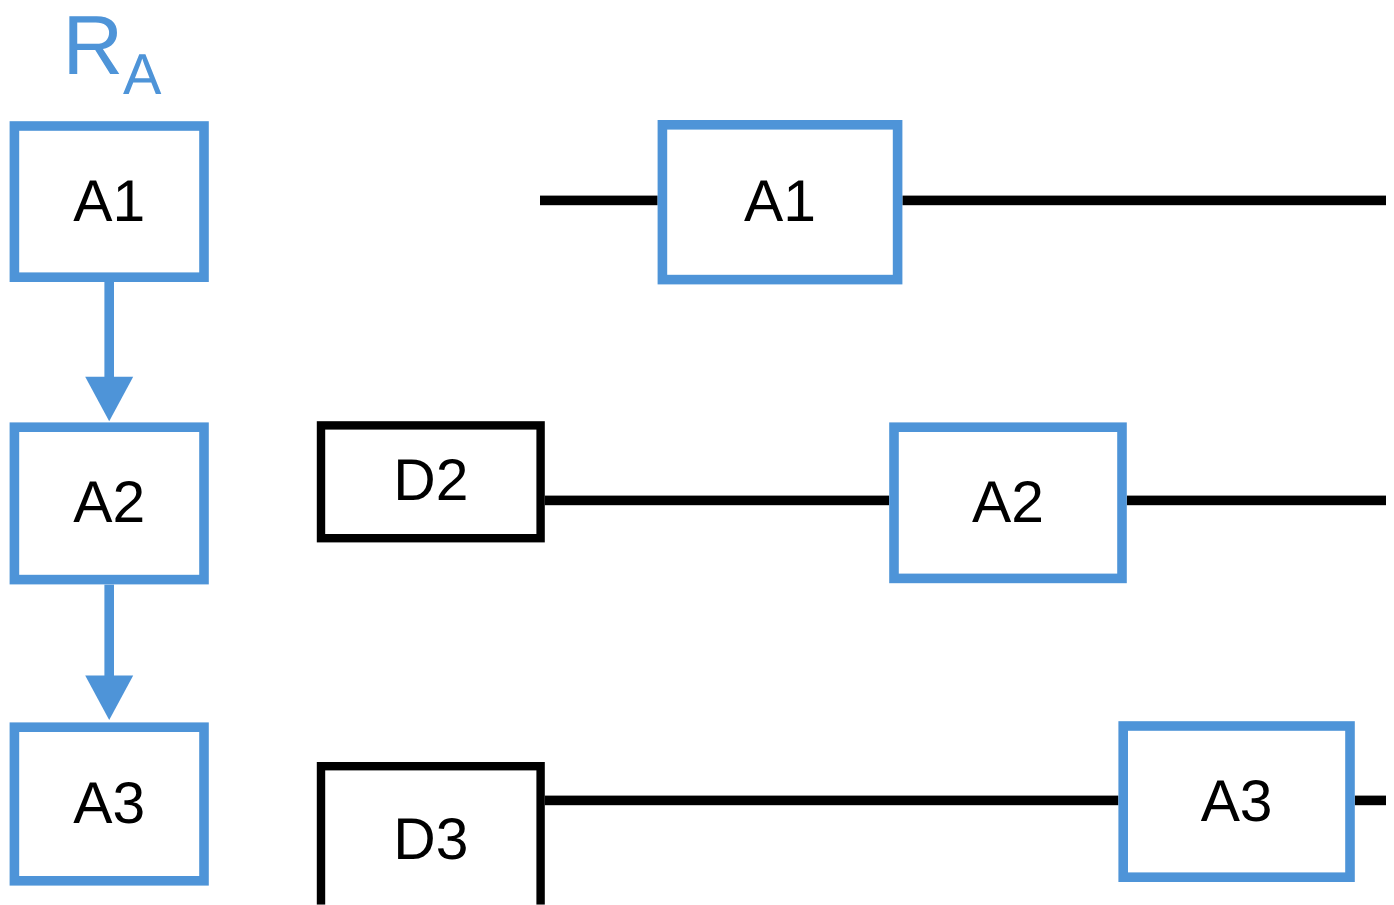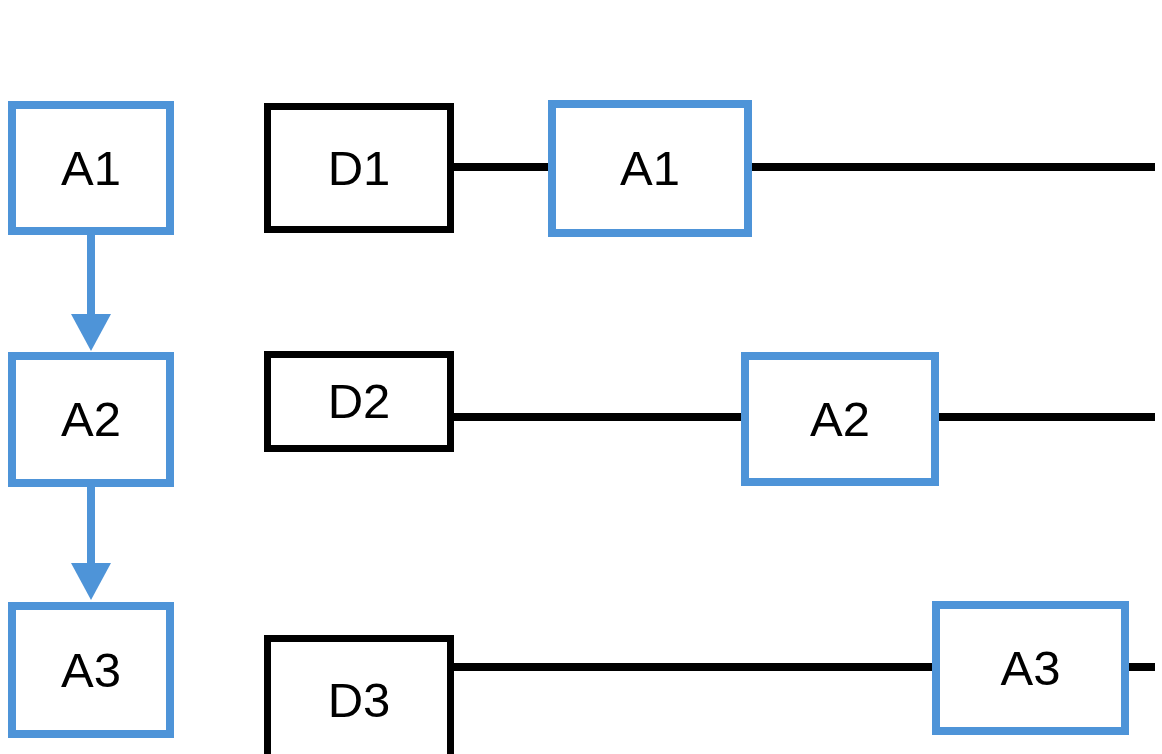--- a/index.html
+++ b/index.html
@@ -59,43 +59,43 @@
     border-right:20px solid transparent;
     border-top:37px solid var(--accent-blue);
     z-index:1;
   }
 </style>
 </head>
 <body>
 
 <div class="canvas">
 
+  <div class="reg-label">
+    <span>R</span><span class="sub">A</span>
+  </div>
 
   <div class="box box-blue" style="left:8px;top:101px;width:166px;height:134px;">
     <span>A1</span>
   </div>
 
   <div class="arrow-shaft" style="left:87px;top:235px;height:82px;"></div>
   <div class="arrow-head" style="left:71px;top:314px;"></div>
 
   <div class="box box-blue" style="left:8px;top:352px;width:166px;height:135px;">
     <span>A2</span>
   </div>
 
   <div class="arrow-shaft" style="left:87px;top:487px;height:79px;"></div>
   <div class="arrow-head" style="left:71px;top:563px;"></div>
 
   <div class="box box-blue" style="left:8px;top:602px;width:166px;height:136px;">
     <span>A3</span>
   </div>
 
   <div class="tl-line" style="left:450px;top:163px;width:705px;"></div>
-  <div class="box box-black" style="left:264px;top:103px;width:190px;height:130px;">
-    <span>D1</span>
-  </div>
   <div class="box box-blue" style="left:548px;top:100px;width:204px;height:137px;">
     <span>A1</span>
   </div>
 
   <div class="tl-line" style="left:450px;top:413px;width:705px;"></div>
   <div class="box box-black" style="left:264px;top:351px;width:190px;height:101px;">
     <span>D2</span>
   </div>
   <div class="box box-blue" style="left:741px;top:352px;width:198px;height:134px;">
     <span>A2</span>

